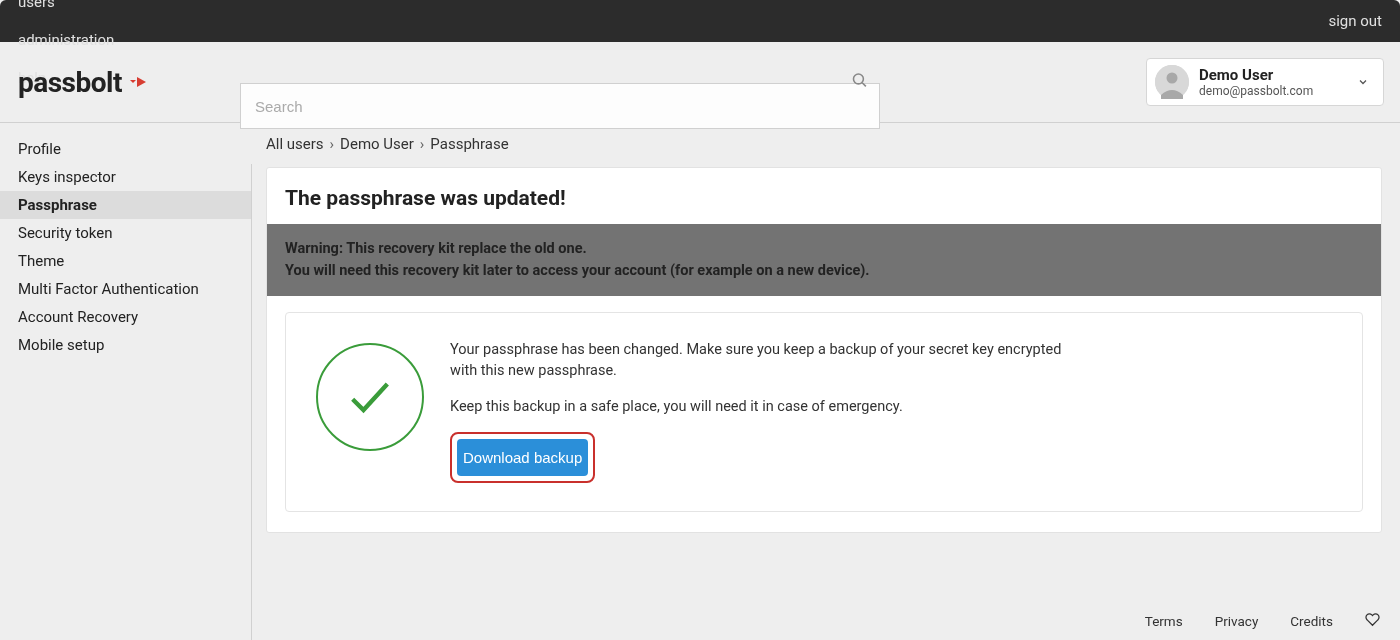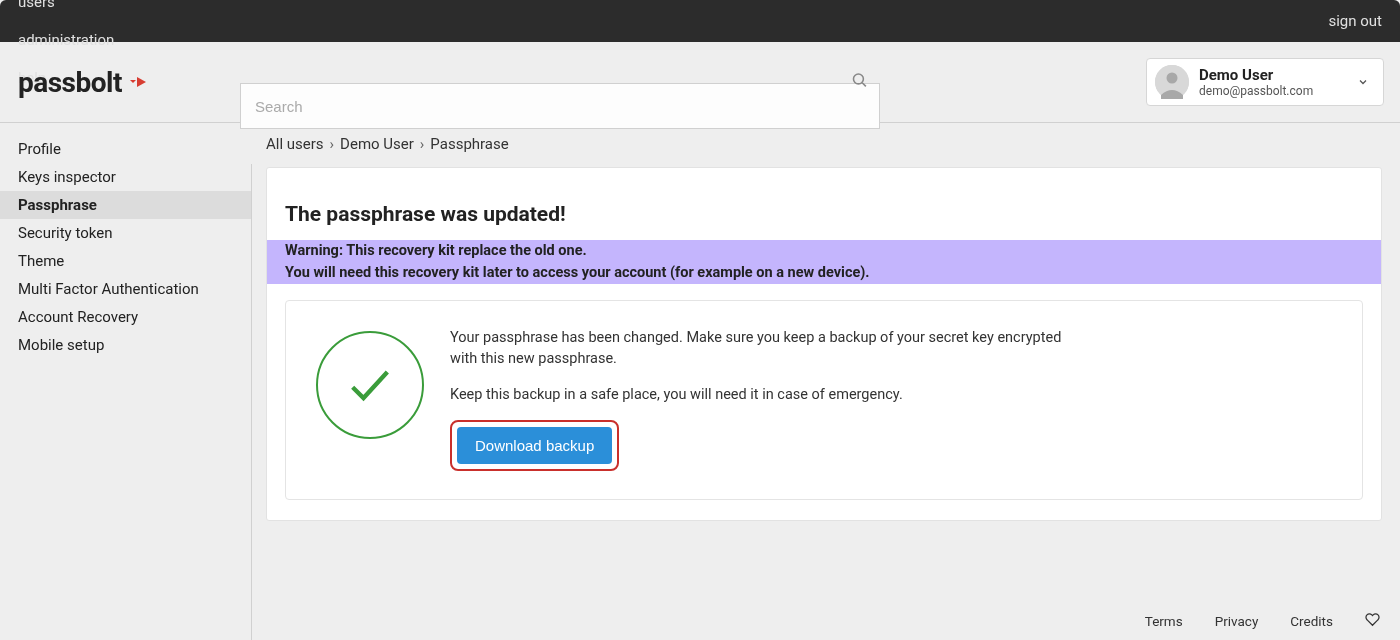--- a/index.html
+++ b/index.html
@@ -30,29 +30,29 @@
     .body-row { display: flex; }
     .sidebar { width: 252px; padding-top: 12px; }
     .sidebar-item { padding: 6px 18px; font-size: 15px; color: #222; cursor: pointer; display: flex; align-items: center; gap: 8px; height: 28px; }
     .sidebar-item.active { background: #dcdcdc; font-weight: 700; }
     .beta-badge { background: #e8822b; color: #fff; font-size: 10px; font-weight: 700; padding: 1px 7px; border-radius: 9px; }
     
     .main { flex: 1; padding: 12px 18px 0 14px; }
     .breadcrumb { font-size: 15px; color: #333; margin-bottom: 14px; display: flex; gap: 6px; align-items: center; }
     .bc-sep { color: #666; }
     .panel { background: #fff; border: 1px solid #e2e2e2; border-radius: 3px; }
-    .panel-title { font-size: 21px; font-weight: 700; color: #222; padding: 34px 18px 14px 18px; }
-    .warning-box { background: #c4b5fd; padding: 0 18px; font-size: 14.5px; color: #222; line-height: 1.5; }
+    .panel-title { font-size: 21px; font-weight: 700; color: #222; padding: 18px 18px 14px 18px; }
+    .warning-box { background: #737373; padding: 14px 18px; font-size: 14.5px; color: #222; line-height: 1.5; }
     .warning-box .wb-line { display: block; font-weight: 700; }
     .content-card { margin: 16px 18px 20px 18px; border: 1px solid #e4e4e4; border-radius: 4px; padding: 26px 30px 28px 30px; display: flex; gap: 26px; align-items: flex-start; }
     .check-circle { width: 108px; height: 108px; border: 2px solid #3a9c3a; border-radius: 50%; display: flex; align-items: center; justify-content: center; flex-shrink: 0; margin-top: 4px; }
     .card-text { font-size: 14.5px; color: #333; line-height: 1.5; }
     .card-text p { margin-bottom: 14px; max-width: 640px; }
     .download-wrap { display: inline-block; border: 2.5px solid #c9302c; border-radius: 8px; padding: 5px; }
-    .download-btn { background: #2b8fd9; color: #fff; border: none; border-radius: 4px; padding: 10px 18px; font-size: 15px; cursor: pointer; }
+    .download-btn { background: #2b8fd9; color: #fff; border: none; border-radius: 4px; padding: 10px 6px; font-size: 15px; cursor: pointer; }
     
     .footer { position: fixed; bottom: 0; right: 0; display: flex; gap: 32px; padding: 8px 20px 10px 0; align-items: center; font-size: 13.5px; color: #333; background: transparent; }
     .footer-link { cursor: pointer; }
     .heart { color: #333; }
     .vdiv { position: fixed; bottom: 0; top: 164px; left: 251px; width: 1px; background: #d0d0d0; }
   </style>
 </head>
 <body>
 
 <div class="topbar">

